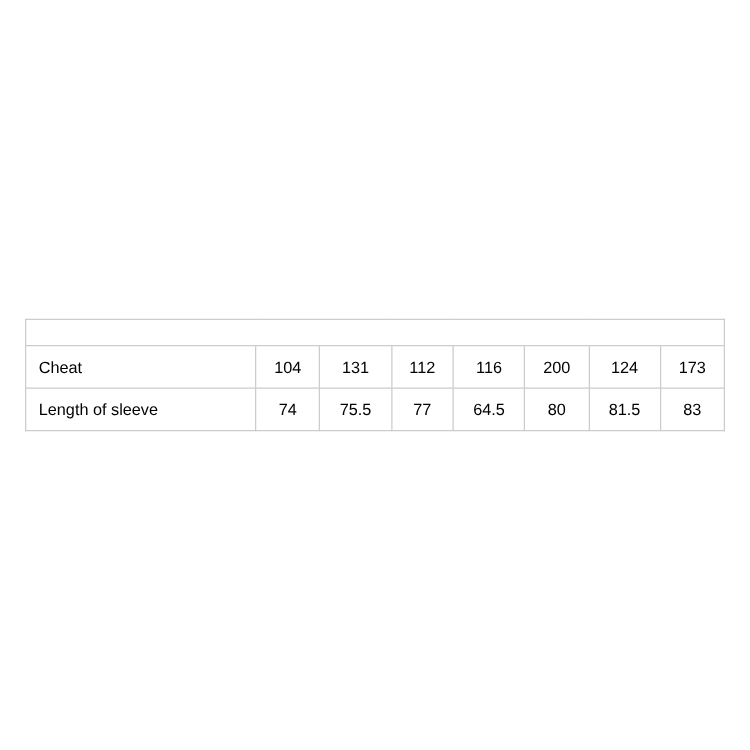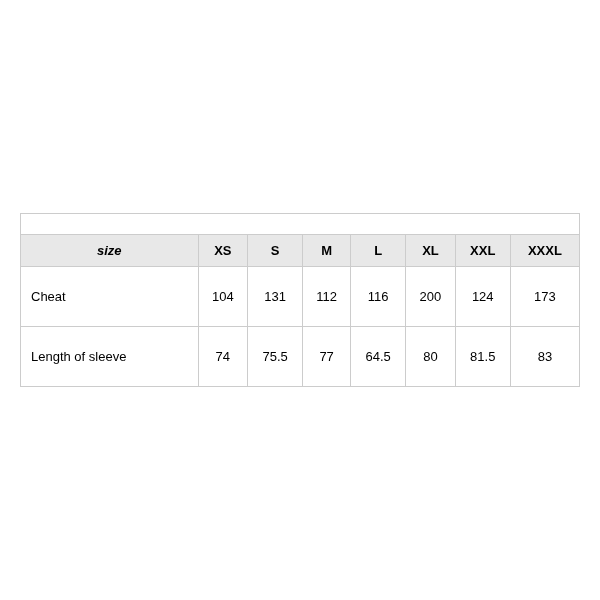--- a/index.html
+++ b/index.html
@@ -46,21 +46,21 @@
       background: #e8e8e8;
     }
 
     .header-row td:first-child {
       font-style: italic;
     }
 
     .data-row td {
       text-align: center;
       font-size: 13px;
-      padding: 22px 4px;
+      padding: 9px 4px;
       border: 1px solid #cccccc;
     }
 
     .data-row td:first-child {
       text-align: left;
       padding-left: 10px;
       font-size: 13px;
     }
 
     .data-row.even {
@@ -72,30 +72,20 @@
     }
   </style>
 </head>
 <body>
 
 <div class="container">
   <table class="size-chart-table">
     <thead>
       <tr class="title-row">
         <td colspan="8"></td>
-      </tr>
-      <tr class="header-row">
-        <td>size</td>
-        <td>XS</td>
-        <td>S</td>
-        <td>M</td>
-        <td>L</td>
-        <td>XL</td>
-        <td>XXL</td>
-        <td>XXXL</td>
       </tr>
     </thead>
     <tbody id="table-body">
     <tr class="data-row odd">
           <td>Cheat</td>
           <td>104</td>
           <td>131</td>
           <td>112</td>
           <td>116</td>
           <td>200</td>

